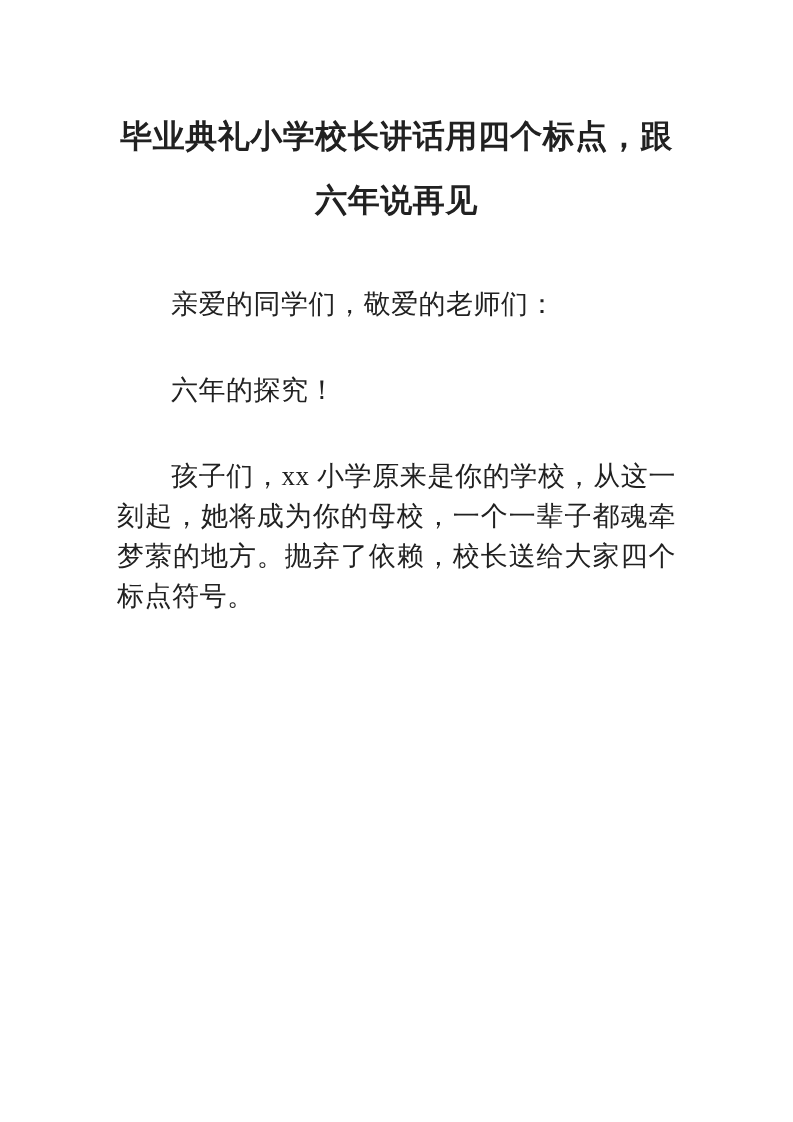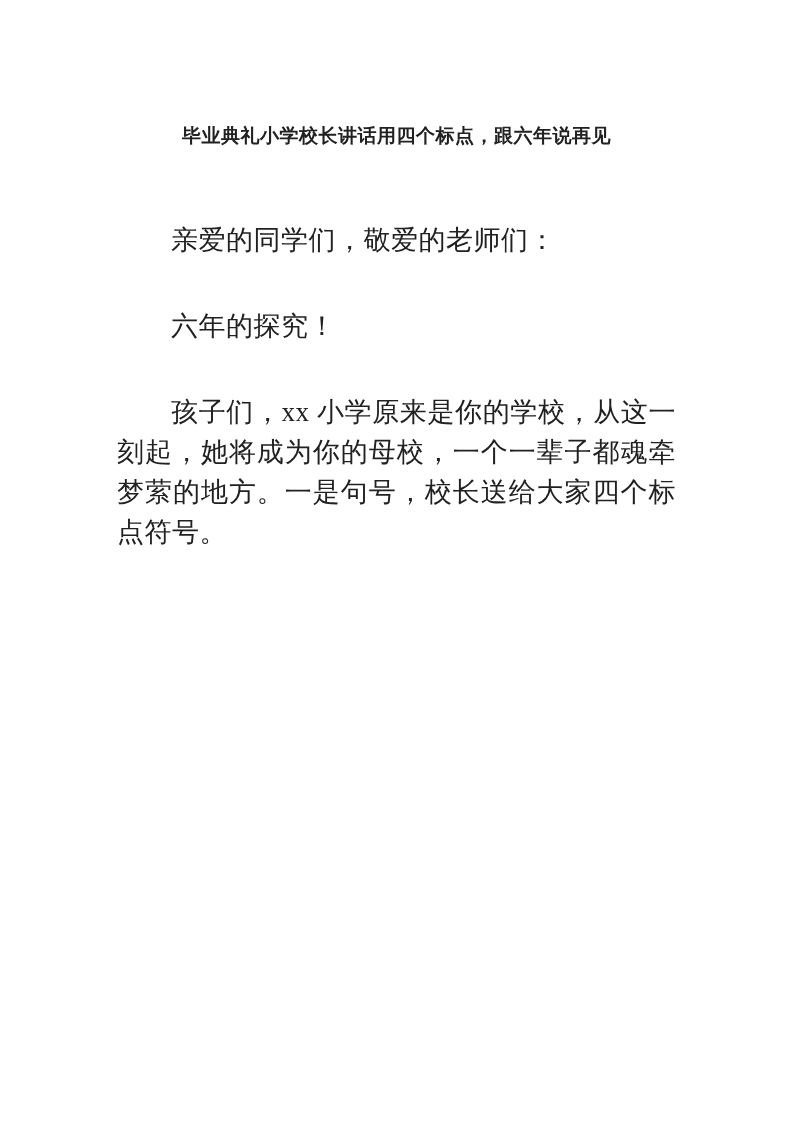--- a/index.html
+++ b/index.html
@@ -15,21 +15,21 @@
     background: #ffffff;
     overflow: hidden;
     font-family: "Liberation Serif", "DejaVu Serif", serif;
     color: #212121;
   }
   .content {
     padding: 104px 108px 0 108px;
   }
   .doc-title {
     margin: 0 0 52px 0;
-    font-size: 19px;
+    font-size: 32px;
     font-weight: 700;
     line-height: 64px;
     text-align: center;
     letter-spacing: 0.5px;
   }
   .body-par {
     margin: 0 9px 46px 9px;
     font-size: 27px;
     line-height: 40px;
     text-align: justify;
@@ -43,16 +43,16 @@
 
 <div class="page">
   <div class="content">
     <h1 class="doc-title">毕业典礼小学校长讲话用四个标点，跟六年说再见</h1>
 
     <p class="body-par">亲爱的同学们，敬爱的老师们：</p>
 
     <p class="body-par">六年的探究！</p>
 
 
-    <p class="body-par">孩子们，xx 小学原来是你的学校，从这一刻起，她将成为你的母校，一个一辈子都魂牵梦萦的地方。一是句号，校长送给大家四个标点符号。</p>
+    <p class="body-par">孩子们，xx 小学原来是你的学校，从这一刻起，她将成为你的母校，一个一辈子都魂牵梦萦的地方。抛弃了依赖，校长送给大家四个标点符号。</p>
 
   </div>
 </div>
 
 </body></html>

